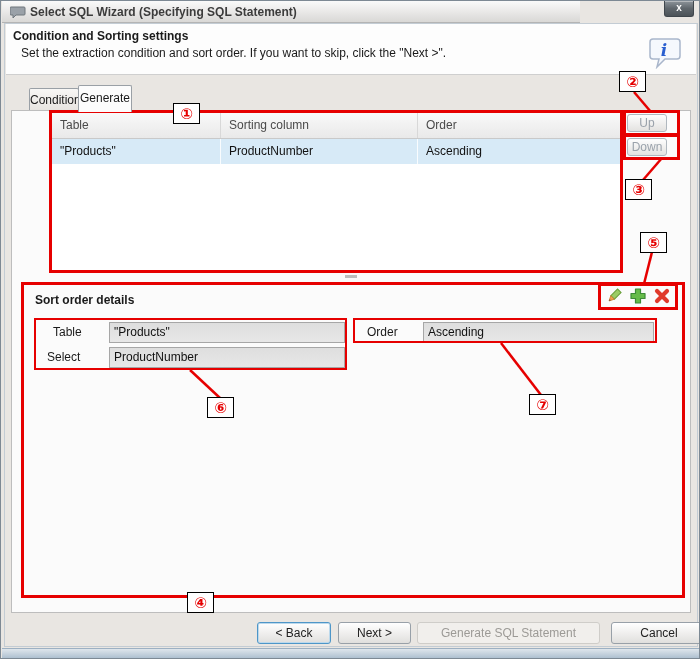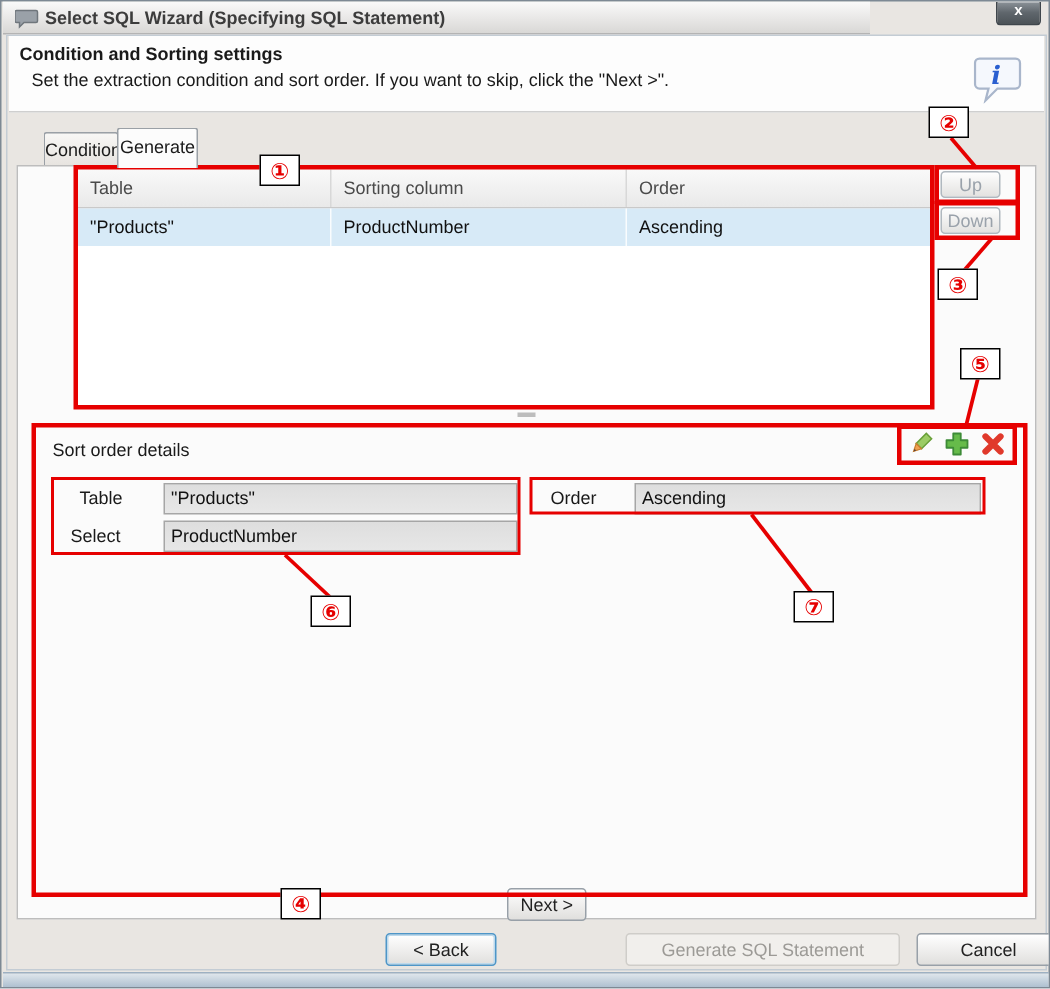--- a/index.html
+++ b/index.html
@@ -68,21 +68,21 @@
   .grid-row{display:flex;height:25px;background:#d7eaf7;color:#111;cursor:default;}
   .grid-row .cell{border-right:1px solid rgba(255,255,255,.85);}
   
   .side-btn{
     width:40px;height:18px;border:1px solid #b0b8bf;border-radius:3px;
     background:linear-gradient(#fefefe,#e3e2e0);color:#9aa2ab;
     text-align:center;line-height:16px;z-index:3;
   }
   .splitter{left:344px;top:274px;width:12px;height:3px;background:#bdbdbd;z-index:2;}
   
-  .panel-title{left:34px;top:292px;font-weight:normal;z-index:2;}
+  .panel-title{left:34px;top:292px;font-weight:bold;z-index:2;}
   .icon-row{left:604px;top:286px;width:66px;height:20px;display:flex;gap:6px;z-index:3;cursor:pointer;}
   .ro-field{
     background:linear-gradient(#dedede,#e7e7e7);
     border:1px solid #a6a6a6;line-height:19px;padding:0 4px;color:#111;z-index:2;
   }
   .fld-label{z-index:2;}
   
   .btn{
     height:22px;border:1px solid #98a0a8;border-radius:3px;
     background:linear-gradient(#ffffff,#e0dfdd);
@@ -165,21 +165,21 @@
   </div>
 
   <div class="abs fld-label" style="left:52px;top:324px;">Table</div>
   <div class="abs ro-field" style="left:108px;top:321px;width:236px;height:21px;">"Products"</div>
   <div class="abs fld-label" style="left:46px;top:349px;">Select</div>
   <div class="abs ro-field" style="left:108px;top:346px;width:236px;height:21px;">ProductNumber</div>
   <div class="abs fld-label" style="left:366px;top:324px;">Order</div>
   <div class="abs ro-field" style="left:422px;top:321px;width:231px;height:21px;">Ascending</div>
 
   <div class="abs btn btn-default" style="left:256px;top:621px;width:74px;">&lt; Back</div>
-  <div class="abs btn" style="left:337px;top:591px;width:53px;">Next &gt;</div>
+  <div class="abs btn" style="left:337px;top:621px;width:73px;">Next &gt;</div>
   <div class="abs btn btn-disabled" style="left:416px;top:621px;width:183px;">Generate SQL Statement</div>
   <div class="abs btn" style="left:610px;top:621px;width:96px;">Cancel</div>
 
   <div class="abs red-box" style="left:48px;top:109px;width:574px;height:163px;"></div>
   <div class="abs red-box" style="left:622px;top:109px;width:57px;height:26px;"></div>
   <div class="abs red-box" style="left:622px;top:133px;width:57px;height:26px;"></div>
   <div class="abs red-box" style="left:20px;top:281px;width:664px;height:316px;"></div>
   <div class="abs red-box" style="left:597px;top:282px;width:80px;height:27px;"></div>
   <div class="abs red-box-thin" style="left:33px;top:317px;width:313px;height:52px;"></div>
   <div class="abs red-box-thin" style="left:352px;top:317px;width:304px;height:25px;"></div>

